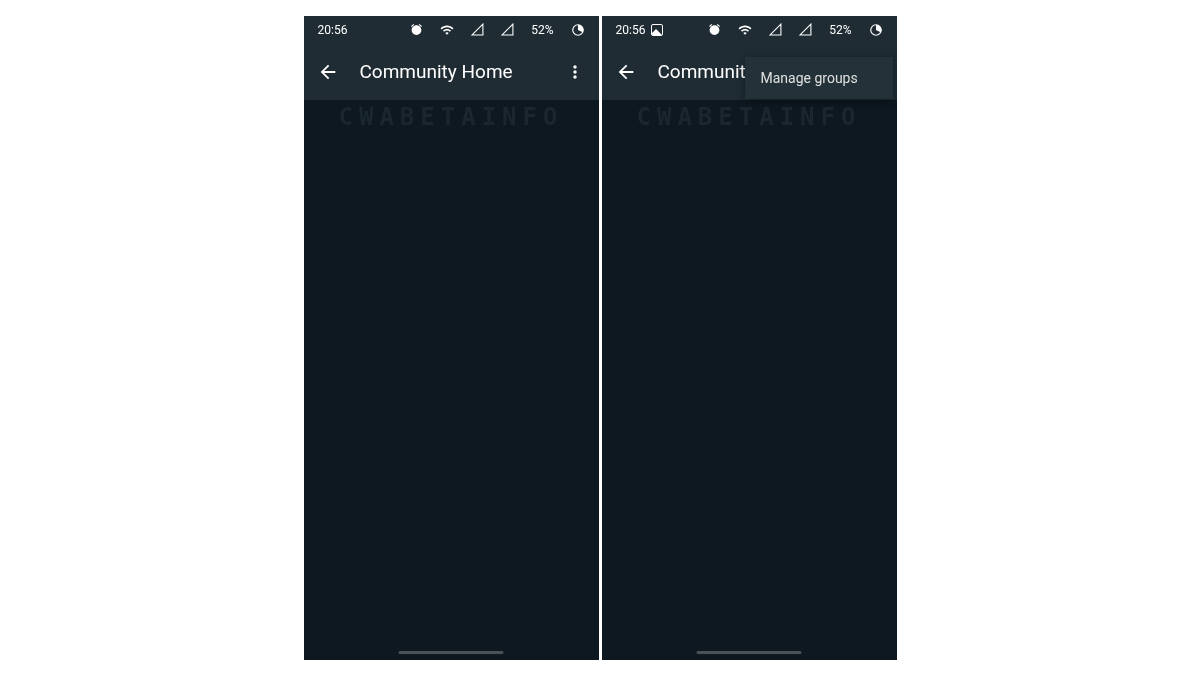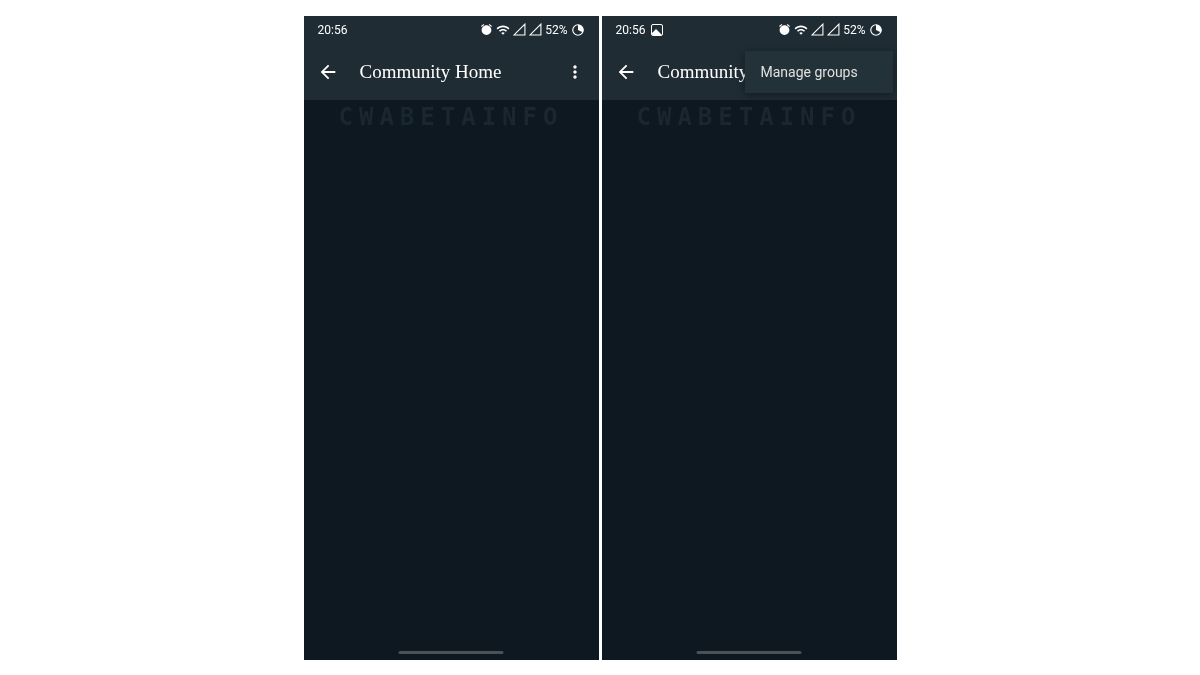--- a/index.html
+++ b/index.html
@@ -43,38 +43,37 @@
     }
     
     .status-left {
       display: flex;
       gap: 6px;
     }
     
     .status-right {
       display: flex;
       align-items: center;
-      gap: 3px;
+      gap: 17px;
     }
     
     .status-icon {
       display: inline-flex;
       align-items: center;
     }
     
     .app-header {
       height: 56px;
       background: #1f2c34;
       display: flex;
       align-items: center;
       padding: 0 12px;
       gap: 20px;
       position: relative;
       z-index: 1;
-      font-family: Liberation Serif, serif;
     }
     
     .back-button {
       width: 24px;
       height: 24px;
       display: flex;
       align-items: center;
       justify-content: center;
       cursor: pointer;
     }
@@ -110,21 +109,21 @@
       font-size: 24px;
       font-weight: 700;
       letter-spacing: 6px;
       font-family: monospace;
       white-space: nowrap;
       z-index: 0;
     }
     
     .dropdown-menu {
       position: absolute;
-      top: 35px;
+      top: 41px;
       right: 4px;
       background: #233138;
       box-shadow: 0 2px 8px rgba(0,0,0,0.4);
       z-index: 10;
       min-width: 148px;
     }
     
     .dropdown-item {
       padding: 13px 16px;
       color: #e0e0e0;

